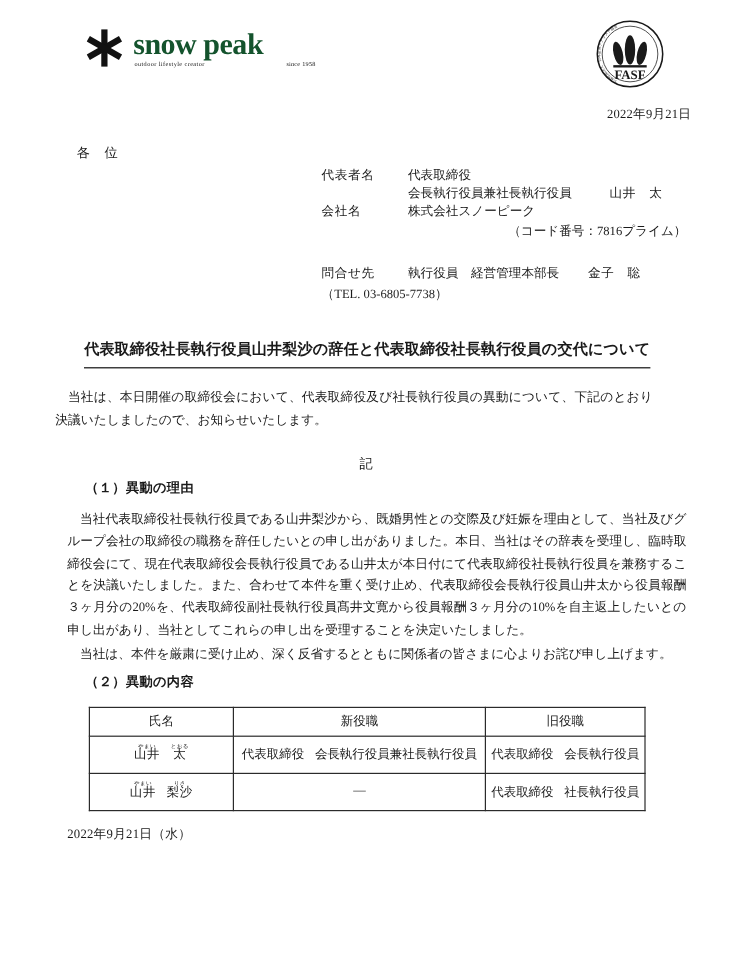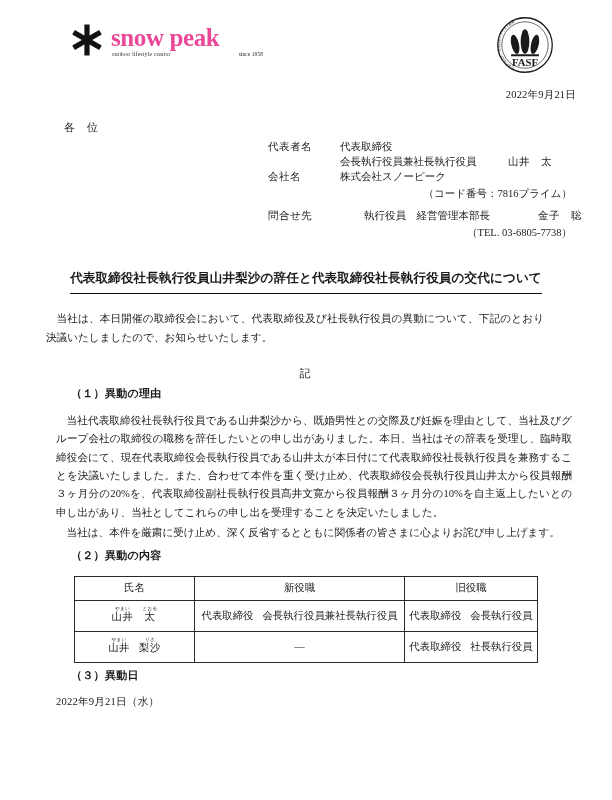--- a/index.html
+++ b/index.html
@@ -44,21 +44,21 @@
   .logo-words {
     position: relative;
     padding-top: 1px;
   }
   .logo-main {
     font-family: "Liberation Serif", "DejaVu Serif", serif;
     font-size: 25px;
     font-weight: 700;
     letter-spacing: -0.4px;
     line-height: 1;
-    color: #ec4899;
+    color: #14532d;
   }
   .logo-sub-row {
     position: relative;
     height: 8px;
     margin-top: 1px;
     width: 158px;
   }
   .logo-tagline {
     position: absolute;
     left: 1px;
@@ -134,33 +134,31 @@
   }
   .info-sub {
     text-align: right;
     padding-right: 40px;
     font-size: 10.5px;
     margin-top: 1px;
   }
   .contact-row {
     display: flex;
     align-items: baseline;
-    margin-top: 7px;
-    gap: 24px;
+    margin-top: 20px;
   }
   .contact-role {
     width: 150px;
     flex: 0 0 150px;
   }
   .contact-person {
     white-space: nowrap;
     letter-spacing: 0.5px;
   }
   .tel-line {
-    text-align: right;
     padding-right: 40px;
     font-size: 10.5px;
     margin-top: 2px;
   }
 
   
   .doc-title {
     margin-top: 30px;
     text-align: center;
     font-size: 12.6px;
@@ -387,17 +385,16 @@
           <td class="name-cell">
             <ruby><span>山井</span><rt>やまい</rt></ruby><span class="name-gap"></span><ruby><span>梨沙</span><rt>りさ</rt></ruby>
           </td>
           <td class="dash-cell">―</td>
           <td><span>代表取締役</span><span class="role-gap"></span><span>社長執行役員</span></td>
         </tr>
       </tbody>
     </table>
   </div>
 
-  <div class="section-h2">（３）異動日</div>
 
   <div class="date-line">2022年9月21日（水）</div>
 
 </div>
 
 </body></html>

